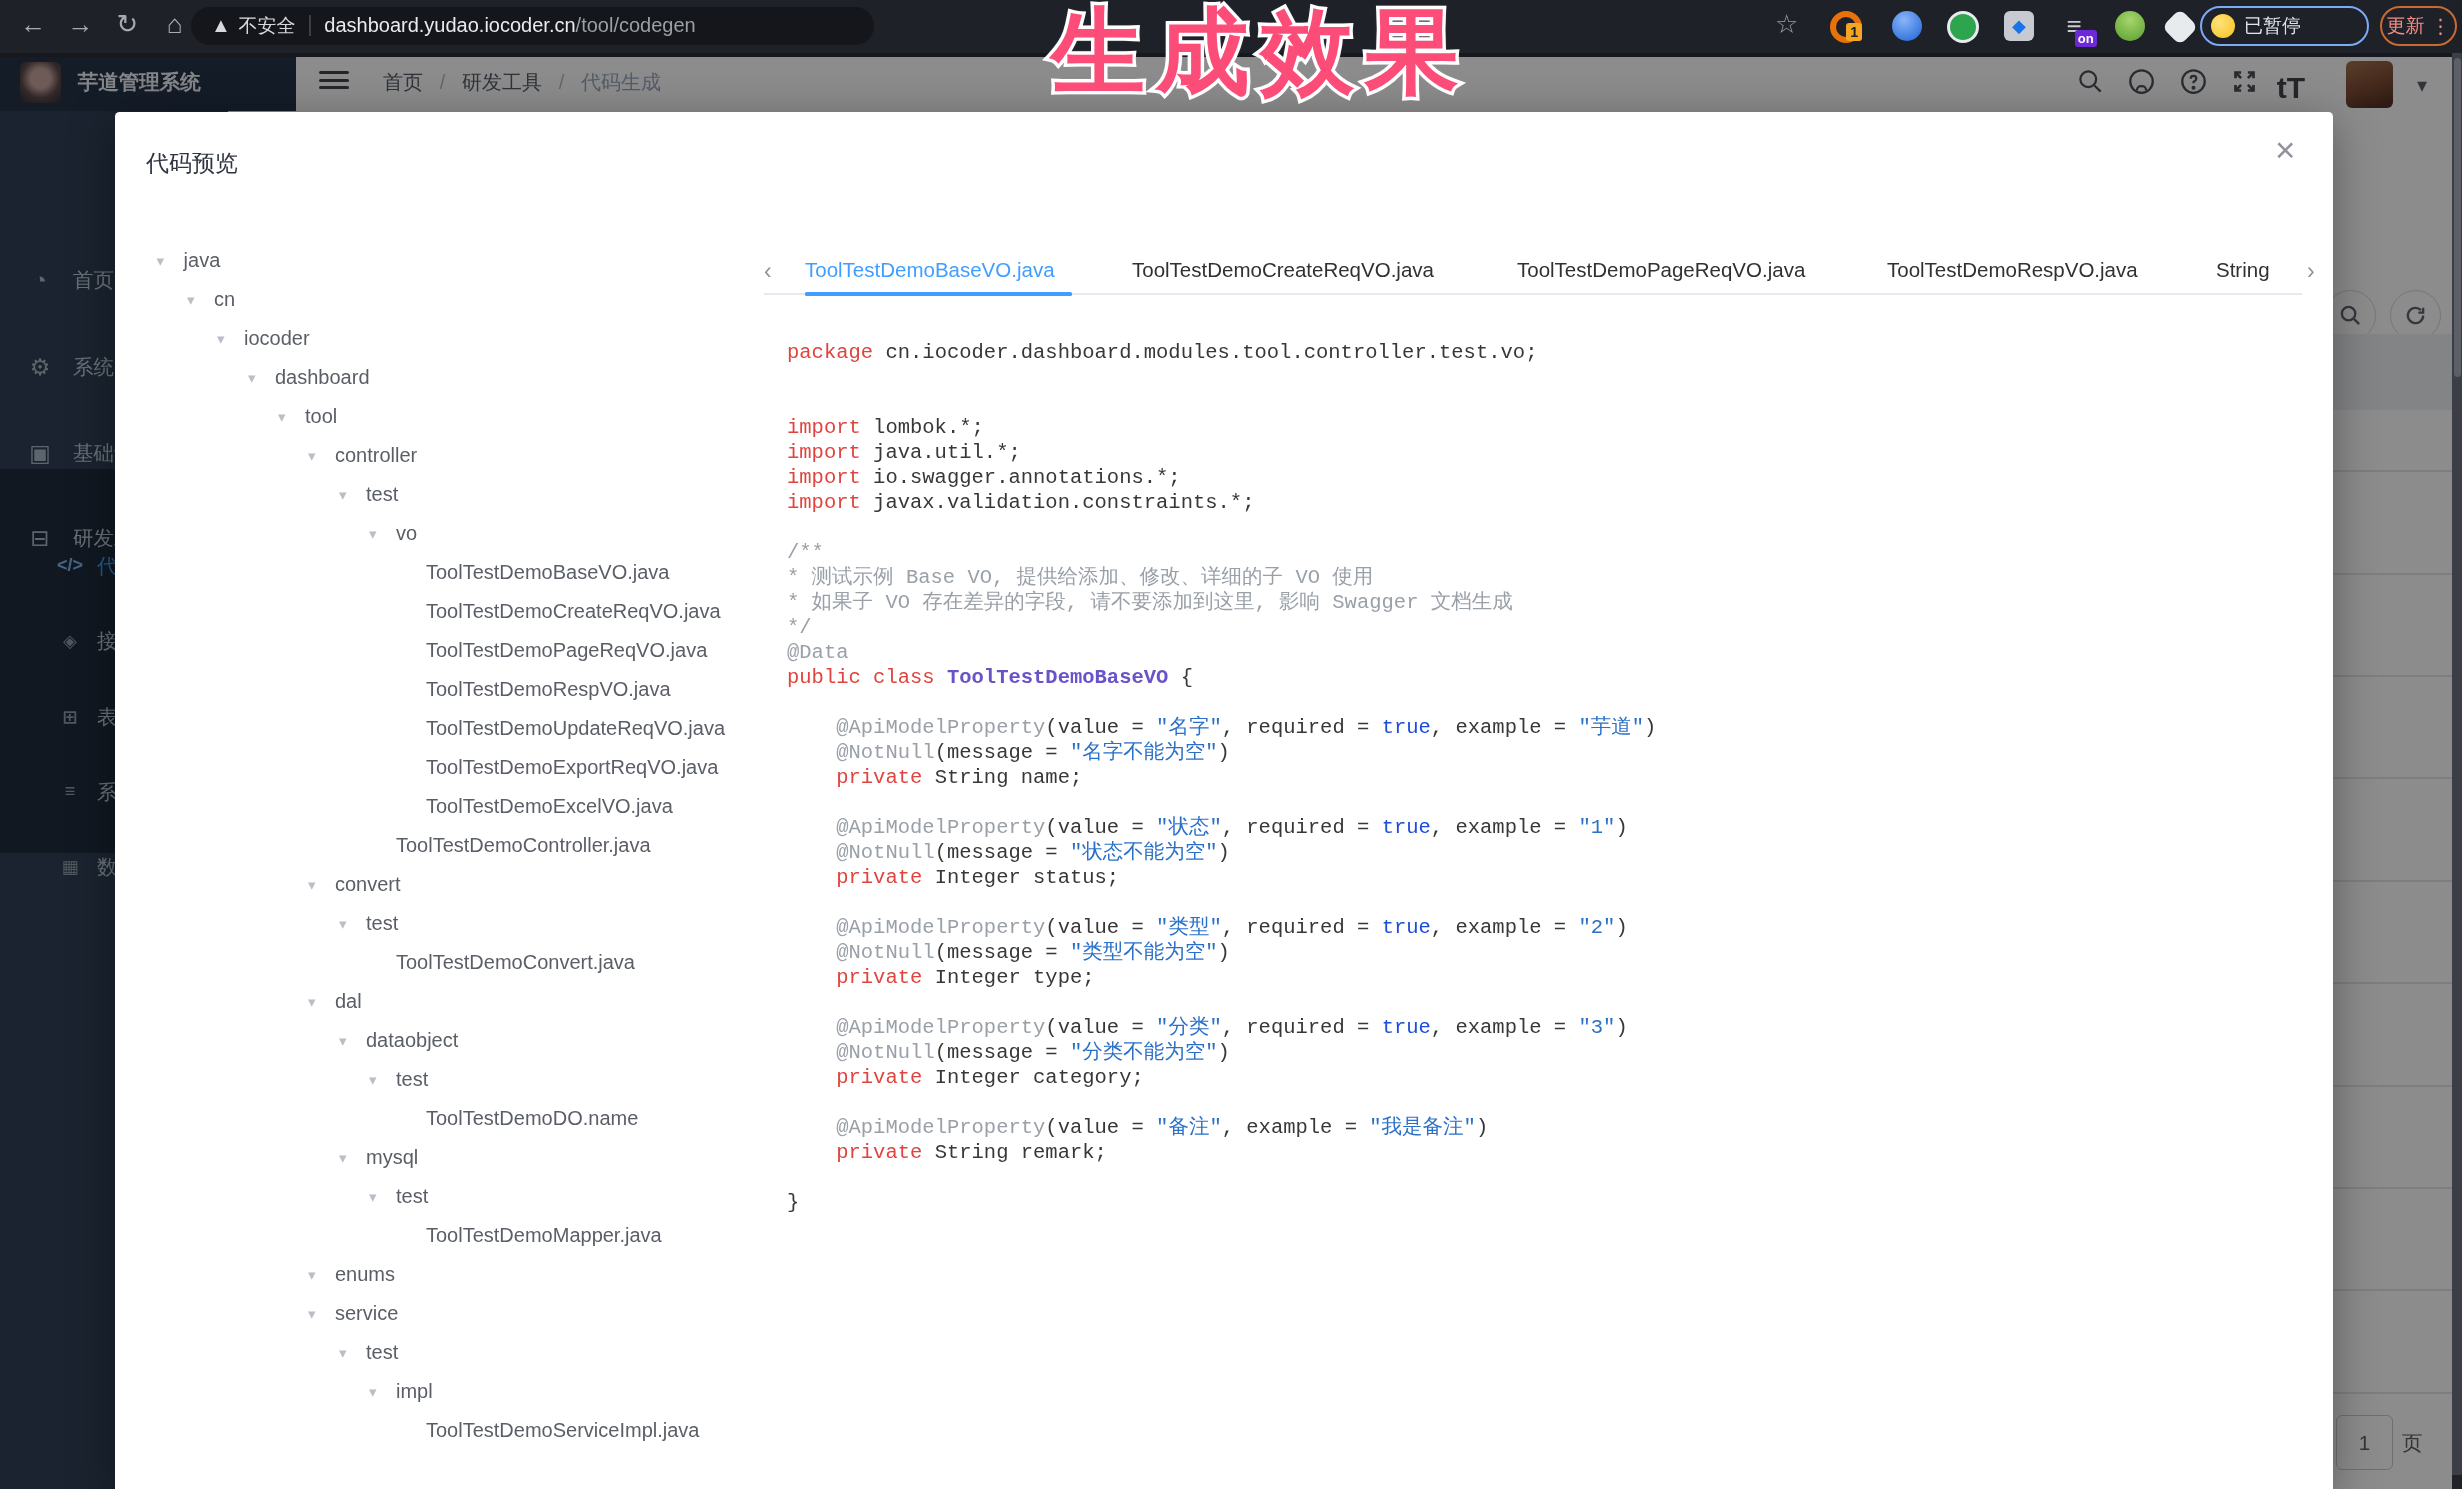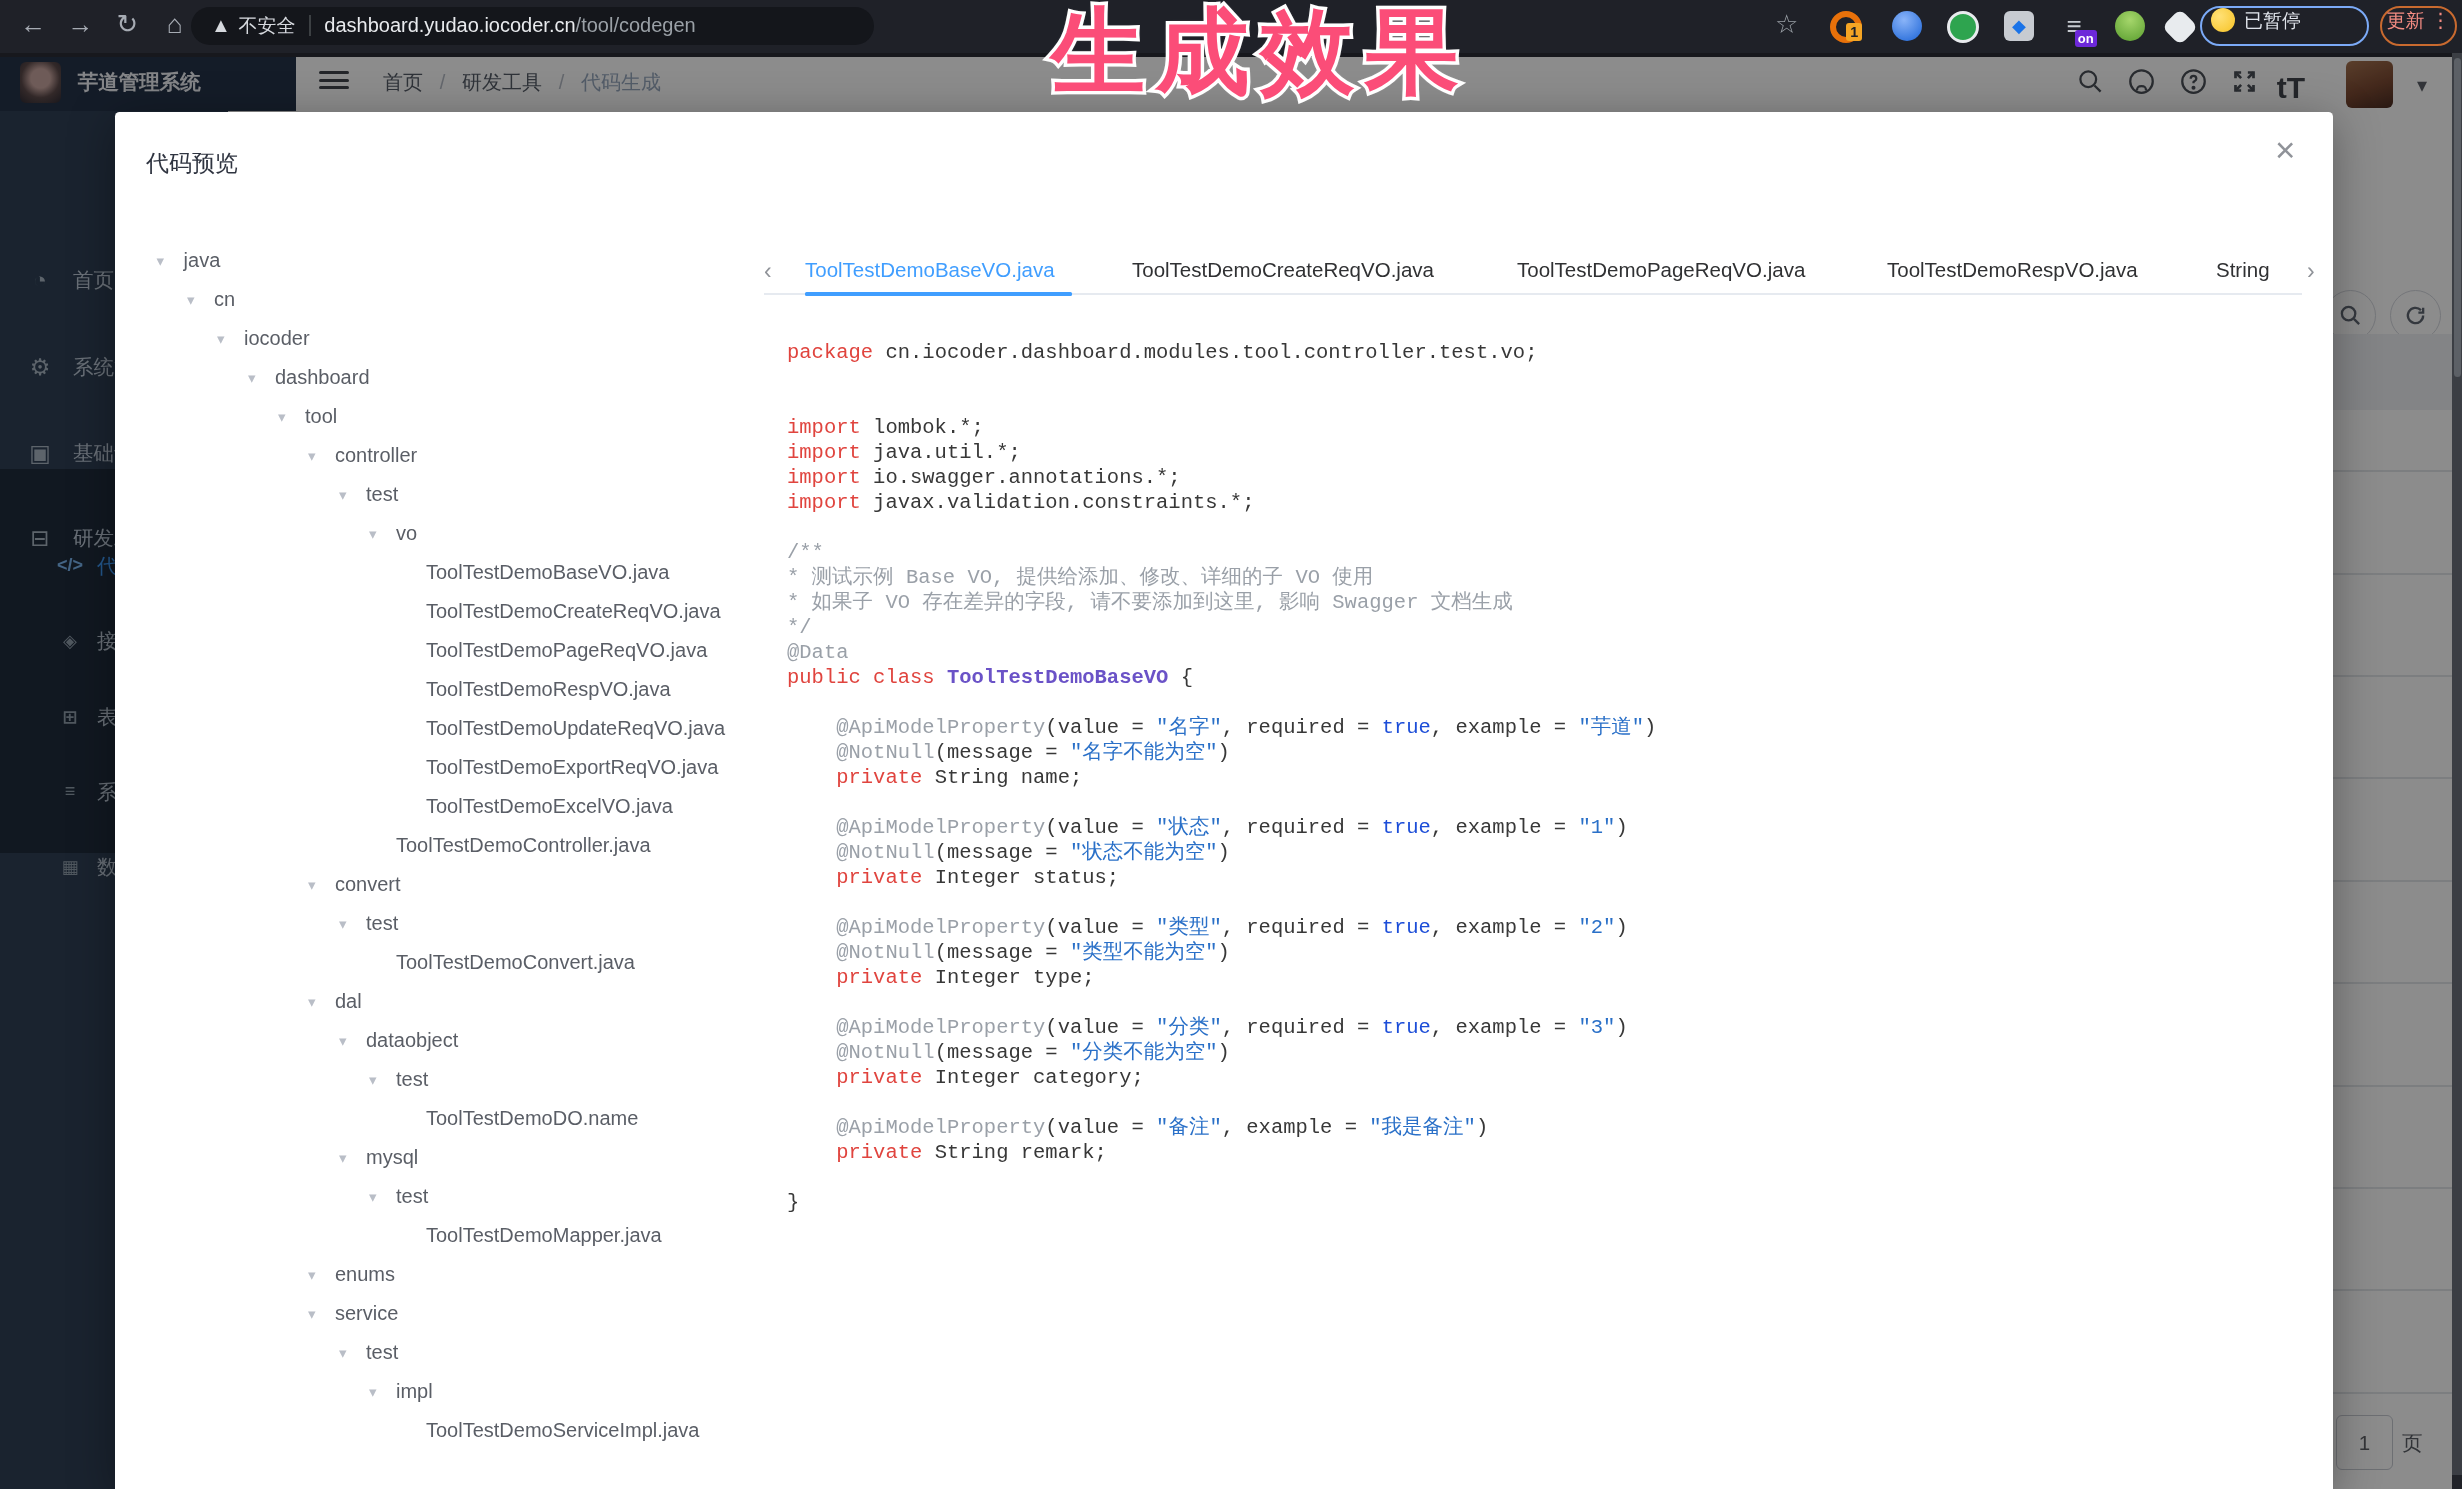--- a/index.html
+++ b/index.html
@@ -16,21 +16,21 @@
   .addr .sec{color:#d6d9de;font-size:19px;margin-left:7.6px;}
   .addr .div{width:1.5px;height:21px;background:#3c4043;margin:0 13.7px;}
   .addr .url{font-size:20px;color:#e8eaed;white-space:nowrap;}
   .addr .url .path{color:#9aa0a6;}
   .star{position:absolute;left:1775px;top:9px;font-size:26px;color:#9aa0a6;cursor:pointer;}
   .ext{position:absolute;top:10.6px;width:30px;height:30px;border-radius:50%;cursor:pointer;}
   .badge1{position:absolute;right:-6px;bottom:-4.6px;background:#f5a524;color:#20222a;font-size:14.4px;
           font-weight:bold;padding:0 3.8px;border-radius:3px;line-height:18px;}
   .badge-on{position:absolute;right:-7.6px;bottom:-6px;background:#6d28d9;color:#fff;font-size:13px;
             font-weight:bold;padding:0.8px 3px;border-radius:3px;line-height:15px;}
-  .pill{position:absolute;top:6px;height:36px;border-radius:20px;display:flex;cursor:pointer;}
+  .pill{position:absolute;top:6px;height:36px;border-radius:20px;display:flex;align-items:center;cursor:pointer;}
   .paused-pill{left:2200px;width:165px;border:2.3px solid #7baaf7;}
   .emoji{width:24px;height:24px;border-radius:50%;background:radial-gradient(circle at 35% 35%,#ffe177,#f7c325);
          margin-left:9px;}
   .paused-pill span{color:#dfe3ea;font-size:19px;margin-left:9px;}
   .update-pill{left:2380px;width:73px;border:2.3px solid #c96a2f;justify-content:center;}
   .update-pill .upd{color:#f28b82;font-size:19px;}
   .update-pill .dots{color:#f28b82;font-size:20px;margin-left:6px;}
 
   .browser-scroll{position:absolute;left:2452px;top:53px;width:10.6px;height:1437px;background:#3b3e44;z-index:310;}
   .browser-scroll .thumb{position:absolute;left:1.5px;top:4.6px;width:7.6px;height:319px;background:#5c6066;border-radius:3.8px;}

